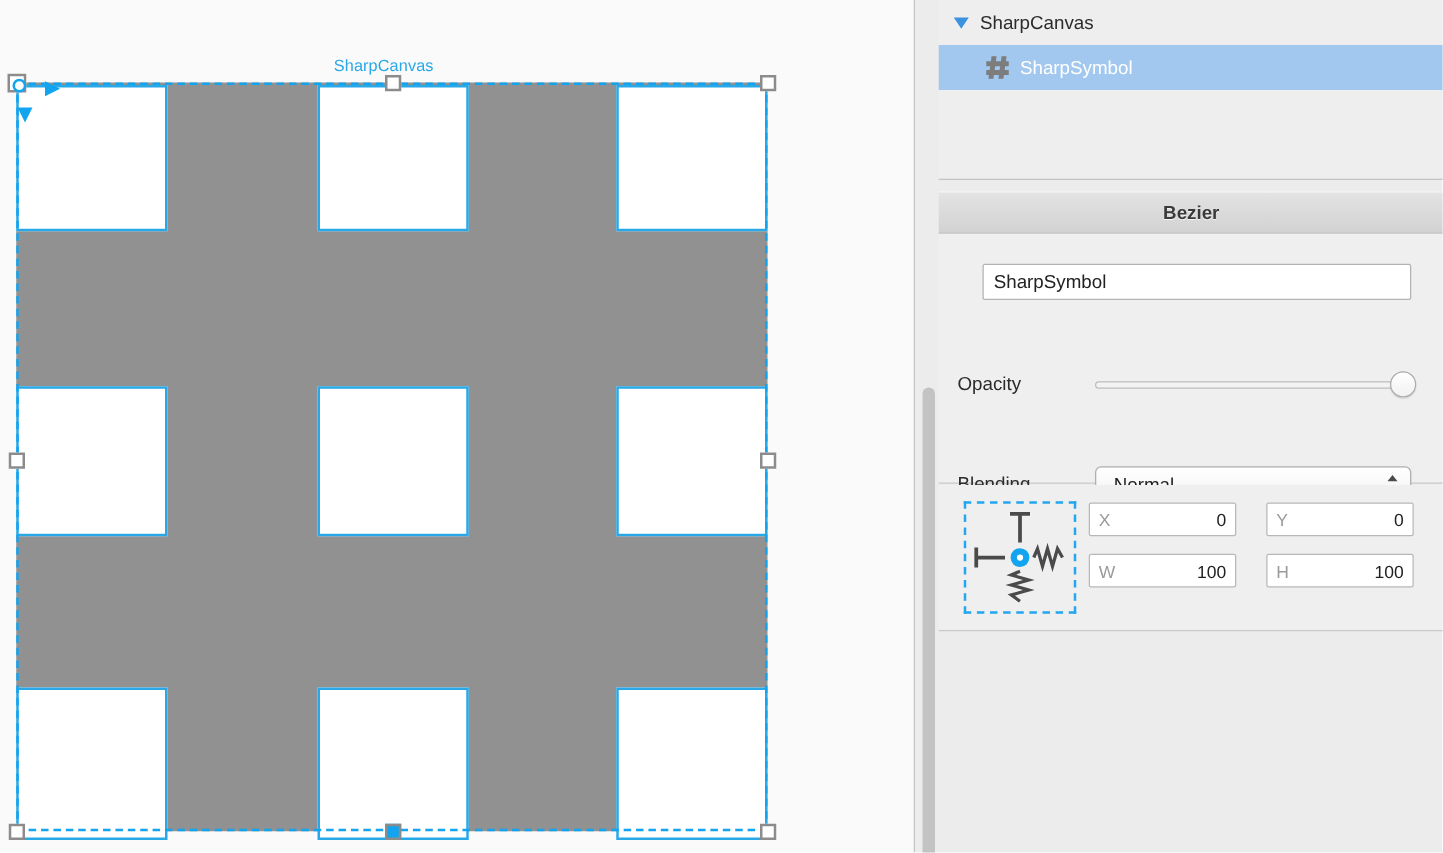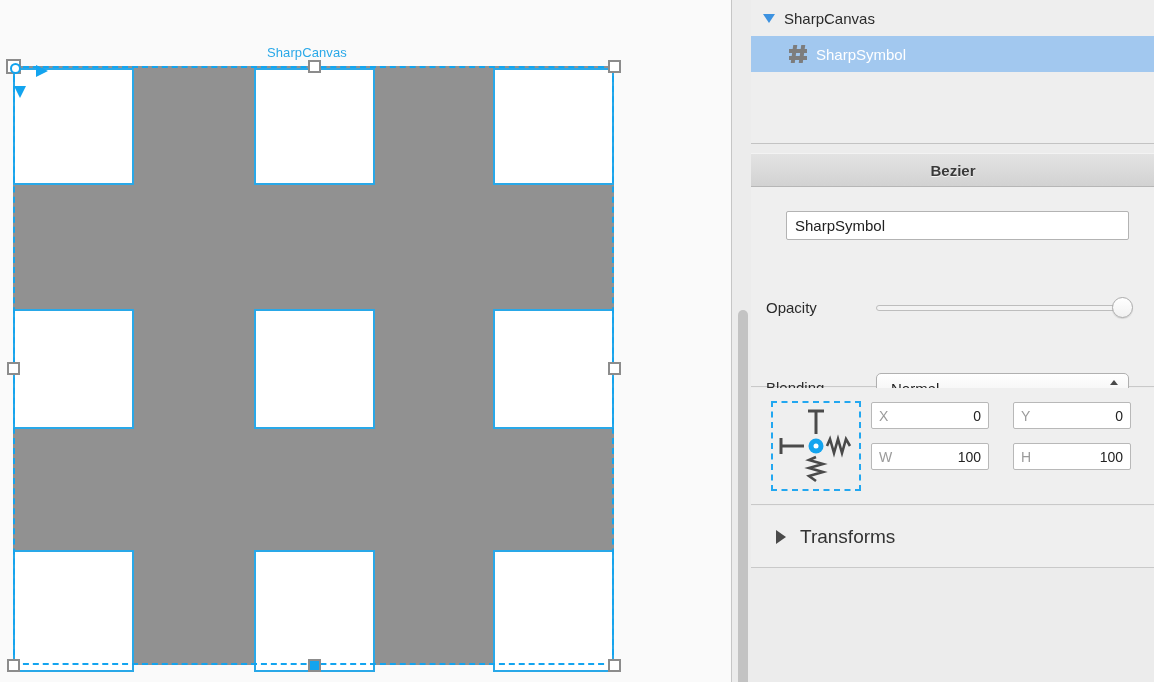--- a/index.html
+++ b/index.html
@@ -439,23 +439,17 @@
       <div class="geom-field" id="f-w">
         <span class="gl">W</span>
         <span class="gv">100</span>
       </div>
       <div class="geom-field" id="f-h">
         <span class="gl">H</span>
         <span class="gv">100</span>
       </div>
     </div>
 
-    <div class="section" id="sec-transforms">
-      <div class="disclose-row">
-        <span class="tri-right"></span>
-        <span class="sec-title">Transforms</span>
-      </div>
-    </div>
 
 
 
   </div>
 </div>
 
 </body></html>

